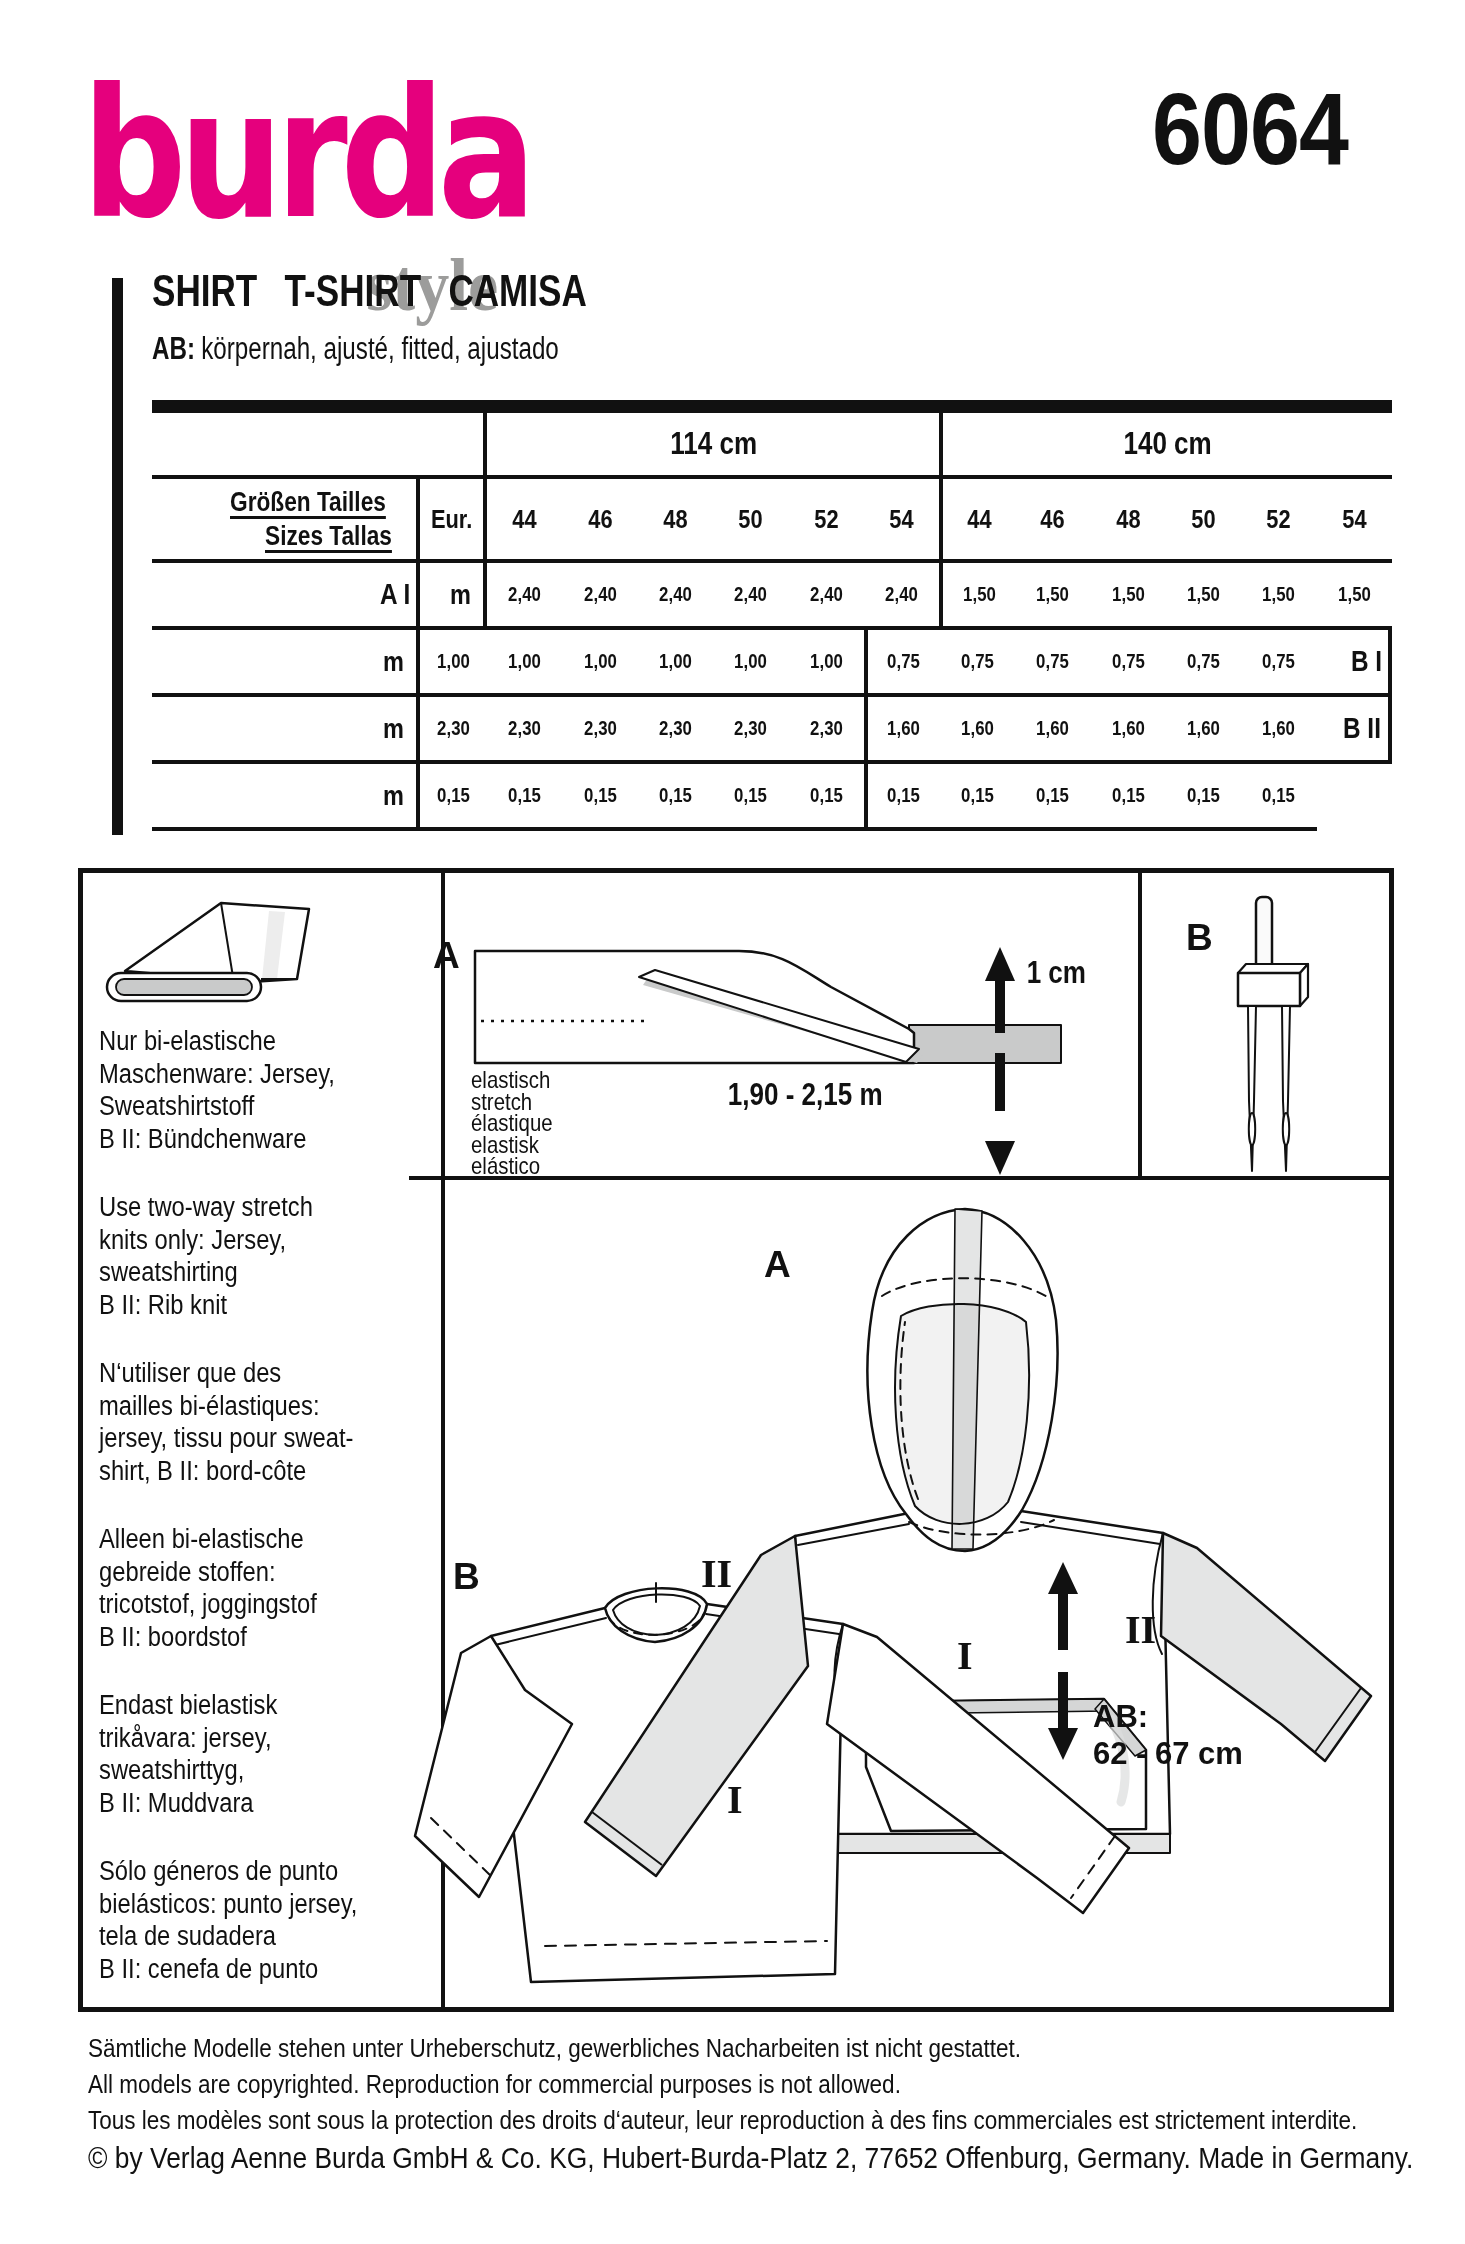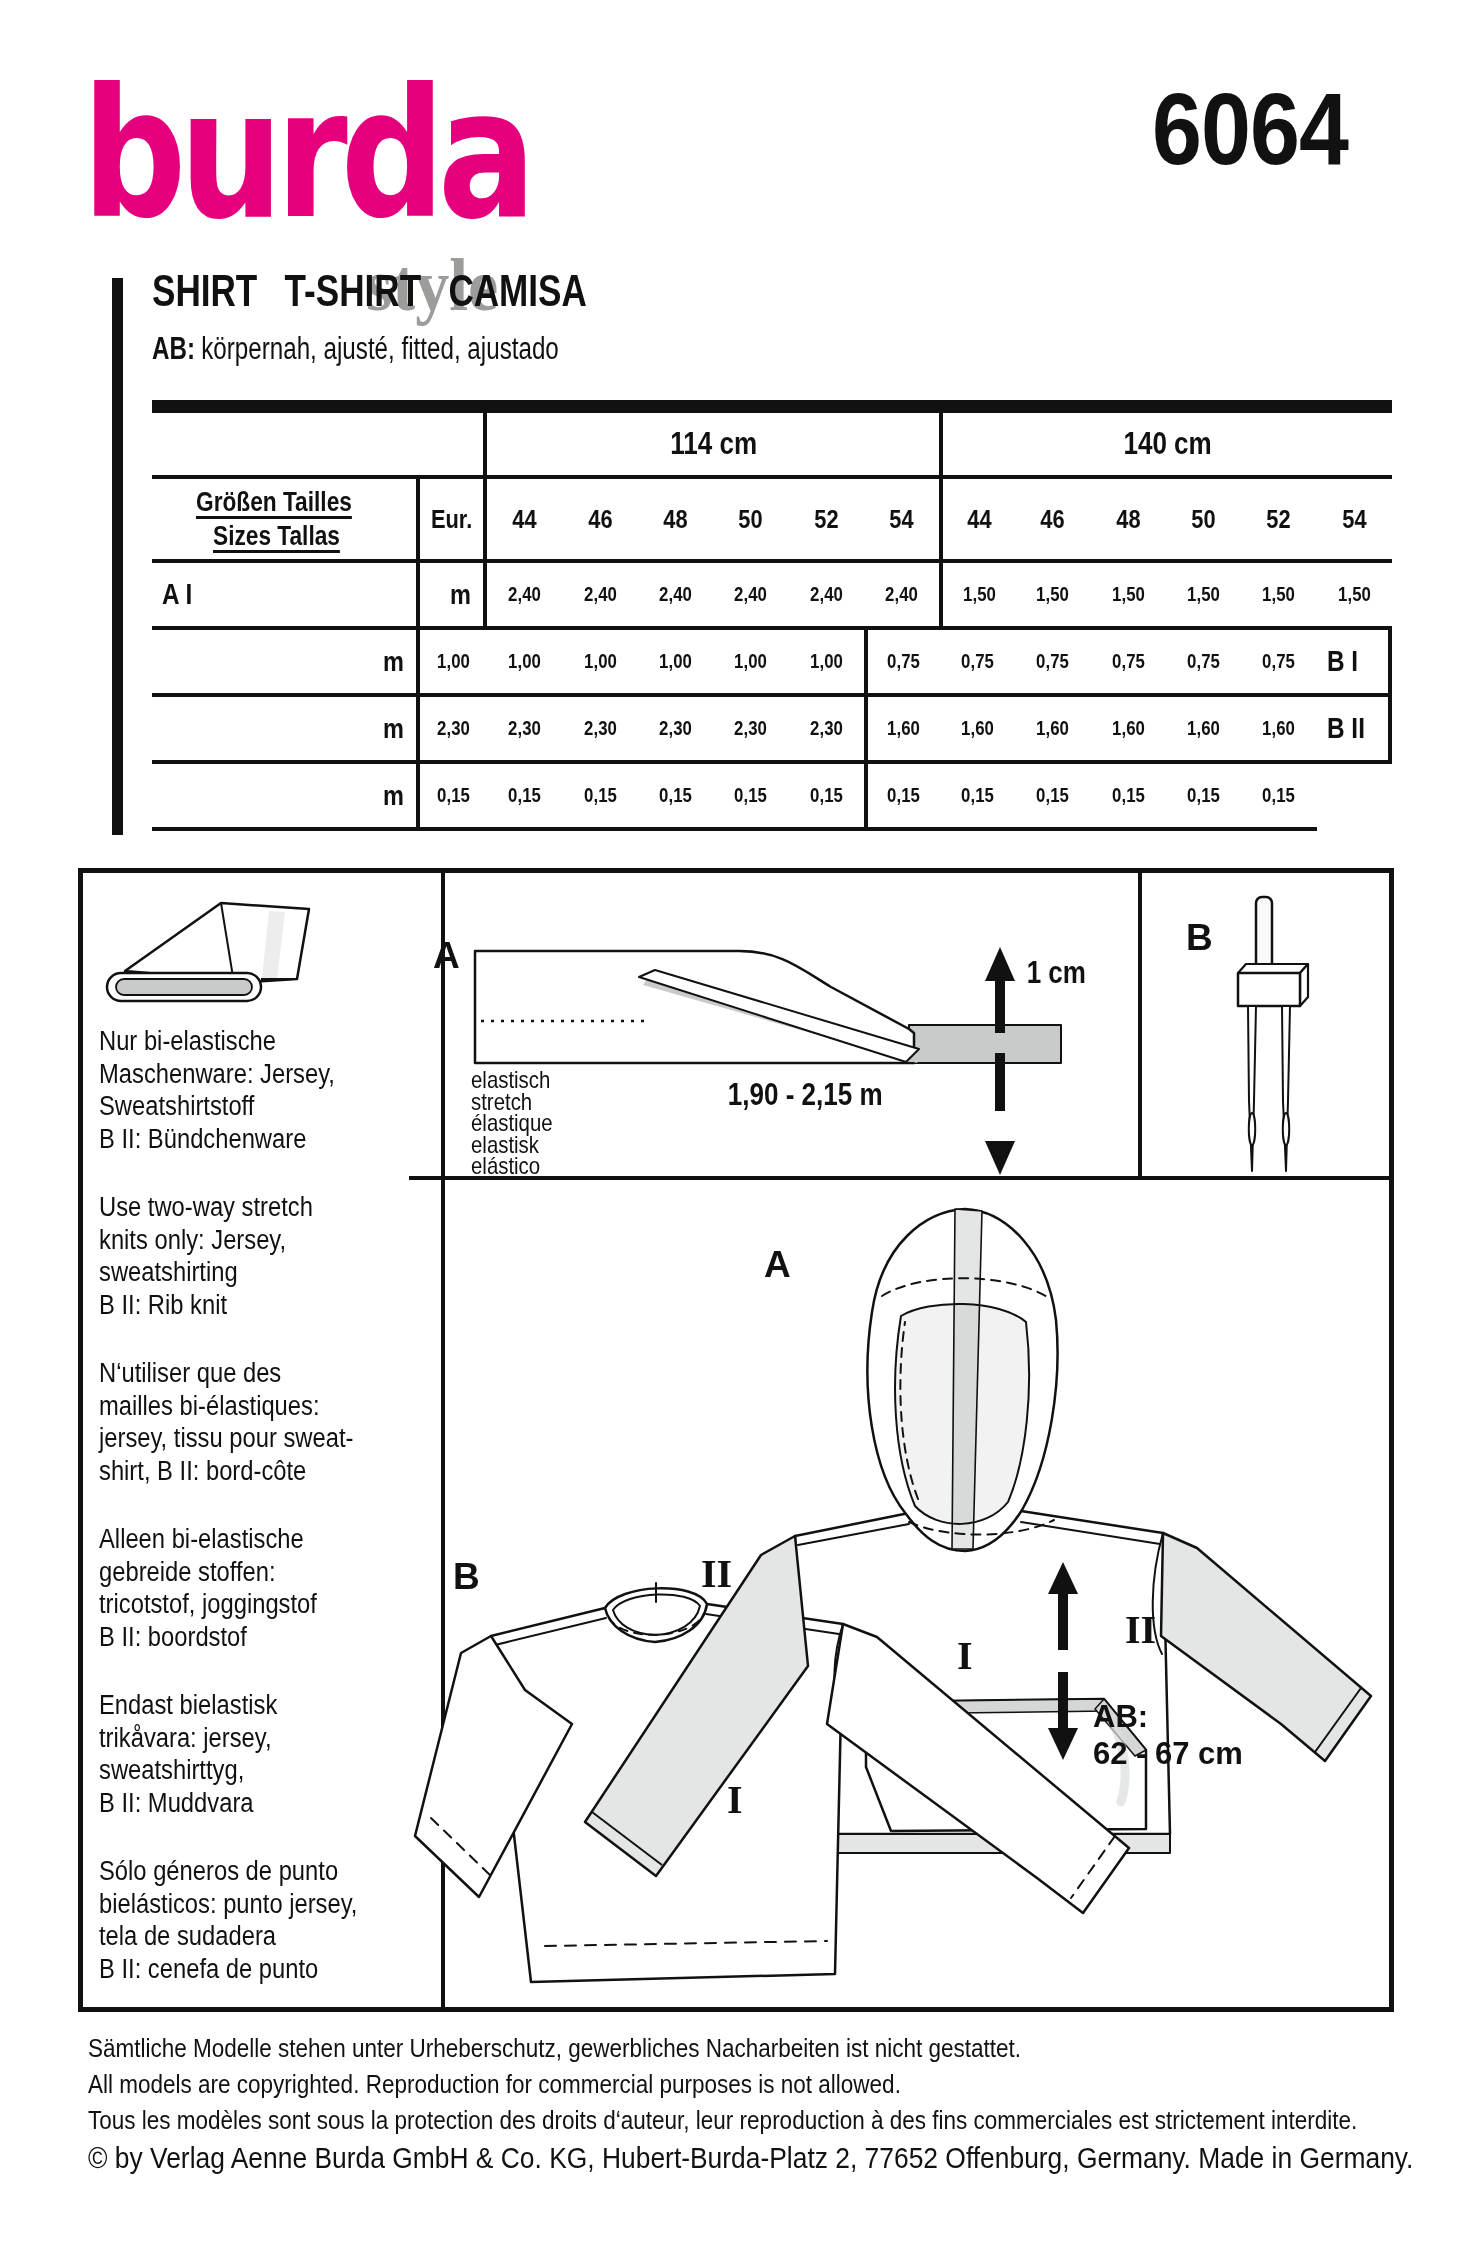--- a/index.html
+++ b/index.html
@@ -32,23 +32,23 @@
           grid-template-columns:268px 67px repeat(12,1fr);
           grid-template-rows:13px 66px 84px 67px 67px 67px 67px}
   .tbar{grid-column:1/15;background:var(--ink)}
   .cell{display:flex;align-items:center;justify-content:center;font-weight:bold}
   .bb{border-bottom:4px solid var(--ink)}
   .br{border-right:4px solid var(--ink)}
   .bl{border-left:4px solid var(--ink)}
   .wg{font-size:31px}
   .eur,.sz{font-size:26px}
   .val{font-size:20px}
-  .rowlab{justify-content:flex-start;padding-left:10px;font-size:29px}
+  .rowlab{justify-content:flex-end;padding-left:10px;font-size:29px}
   .unit{justify-content:flex-end;padding-right:10px;font-size:28px}
-  .szlab{flex-direction:column;align-items:center;justify-content:center;padding-left:10px;
+  .szlab{flex-direction:column;align-items:flex-end;justify-content:center;padding-left:10px;
          font-size:27px;line-height:34px}
   .u{text-decoration:underline;text-decoration-thickness:2.5px;text-underline-offset:5px}
   
   .info-box{position:absolute;left:78px;top:868px;width:1316px;height:1144px;border:5px solid var(--ink)}
   .leftcol{position:absolute;left:0;top:0;width:362px;height:100%;border-right:4px solid var(--ink);
            padding:14px 6px 0 16px}
   .advice{font-size:27px;line-height:32.5px;white-space:pre-line;margin-bottom:36px;
           transform:scaleX(.88);transform-origin:left top;width:350px}
   .topright{position:absolute;left:326px;top:0;right:0;height:307px;border-bottom:4px solid var(--ink)}
   .elastic-panel{position:absolute;left:0;top:0;width:729px;height:303px}

